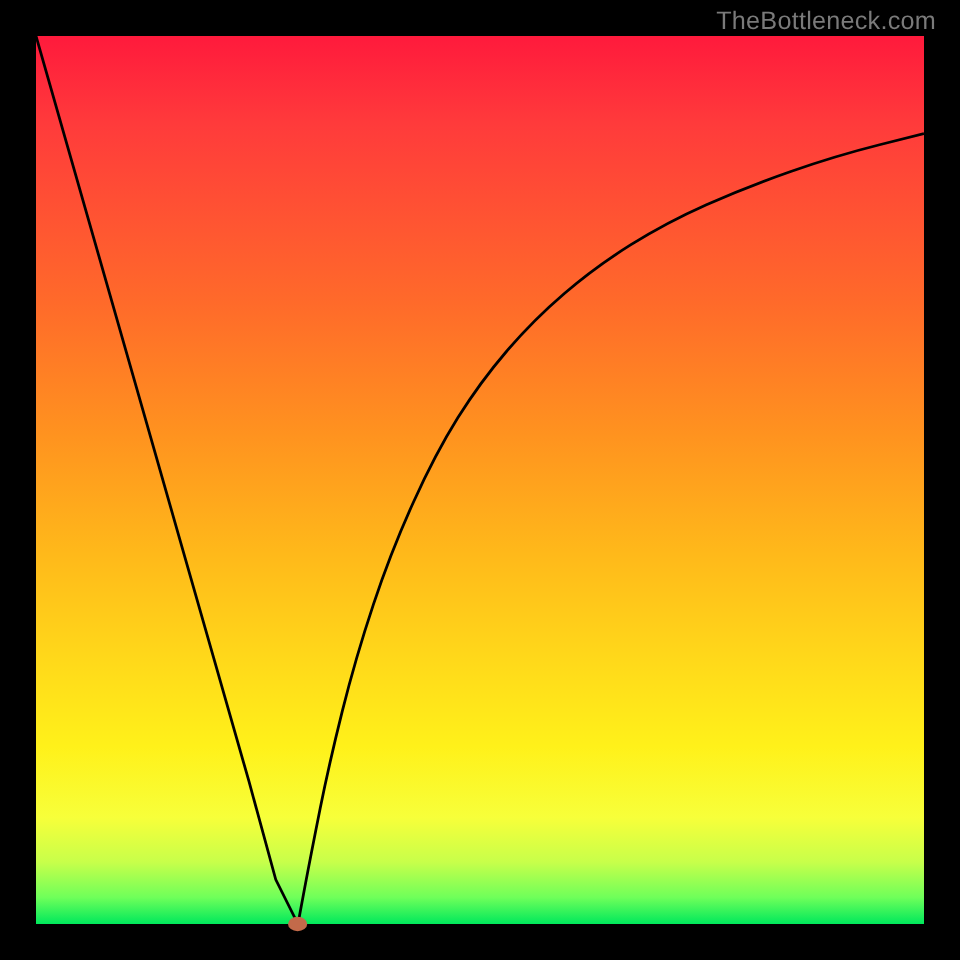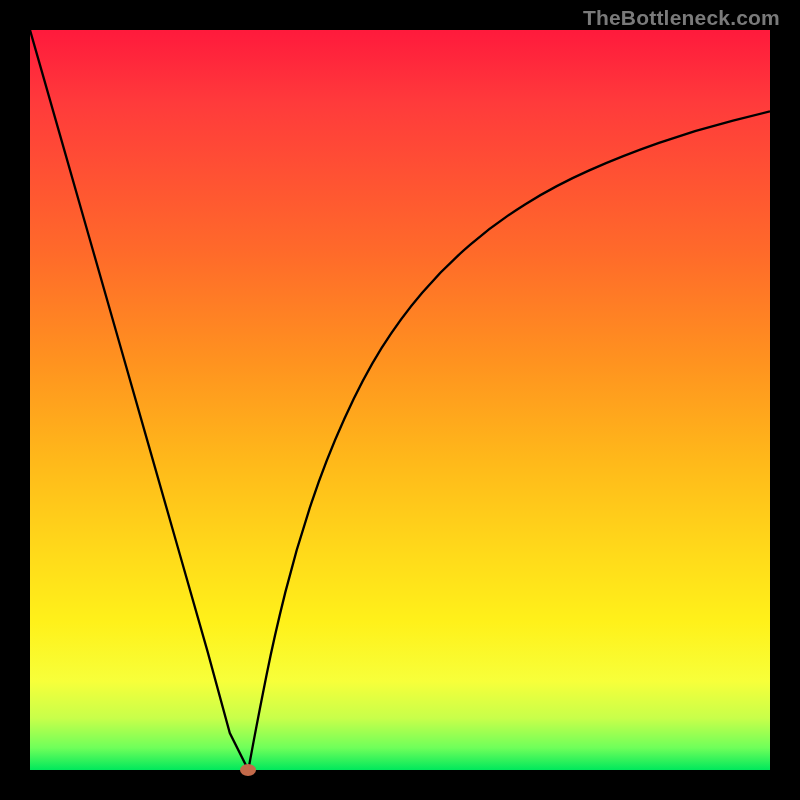--- a/index.html
+++ b/index.html
@@ -39,21 +39,21 @@
       #c8ff4a 93%,
       #6fff5a 97%,
       #00e85c 100%
     );
   }
   .watermark {
     position: absolute;
     right: 20px;
     top: 6px;
     font-size: 21px;
-    font-weight: 700;
+    font-weight: 400;
     color: #7a7a7a;
     letter-spacing: 0.2px;
     font-family: Arial, sans-serif;
   }
   svg.curve {
     position: absolute;
     left: 0;
     top: 0;
     width: 740px;
     height: 740px;

